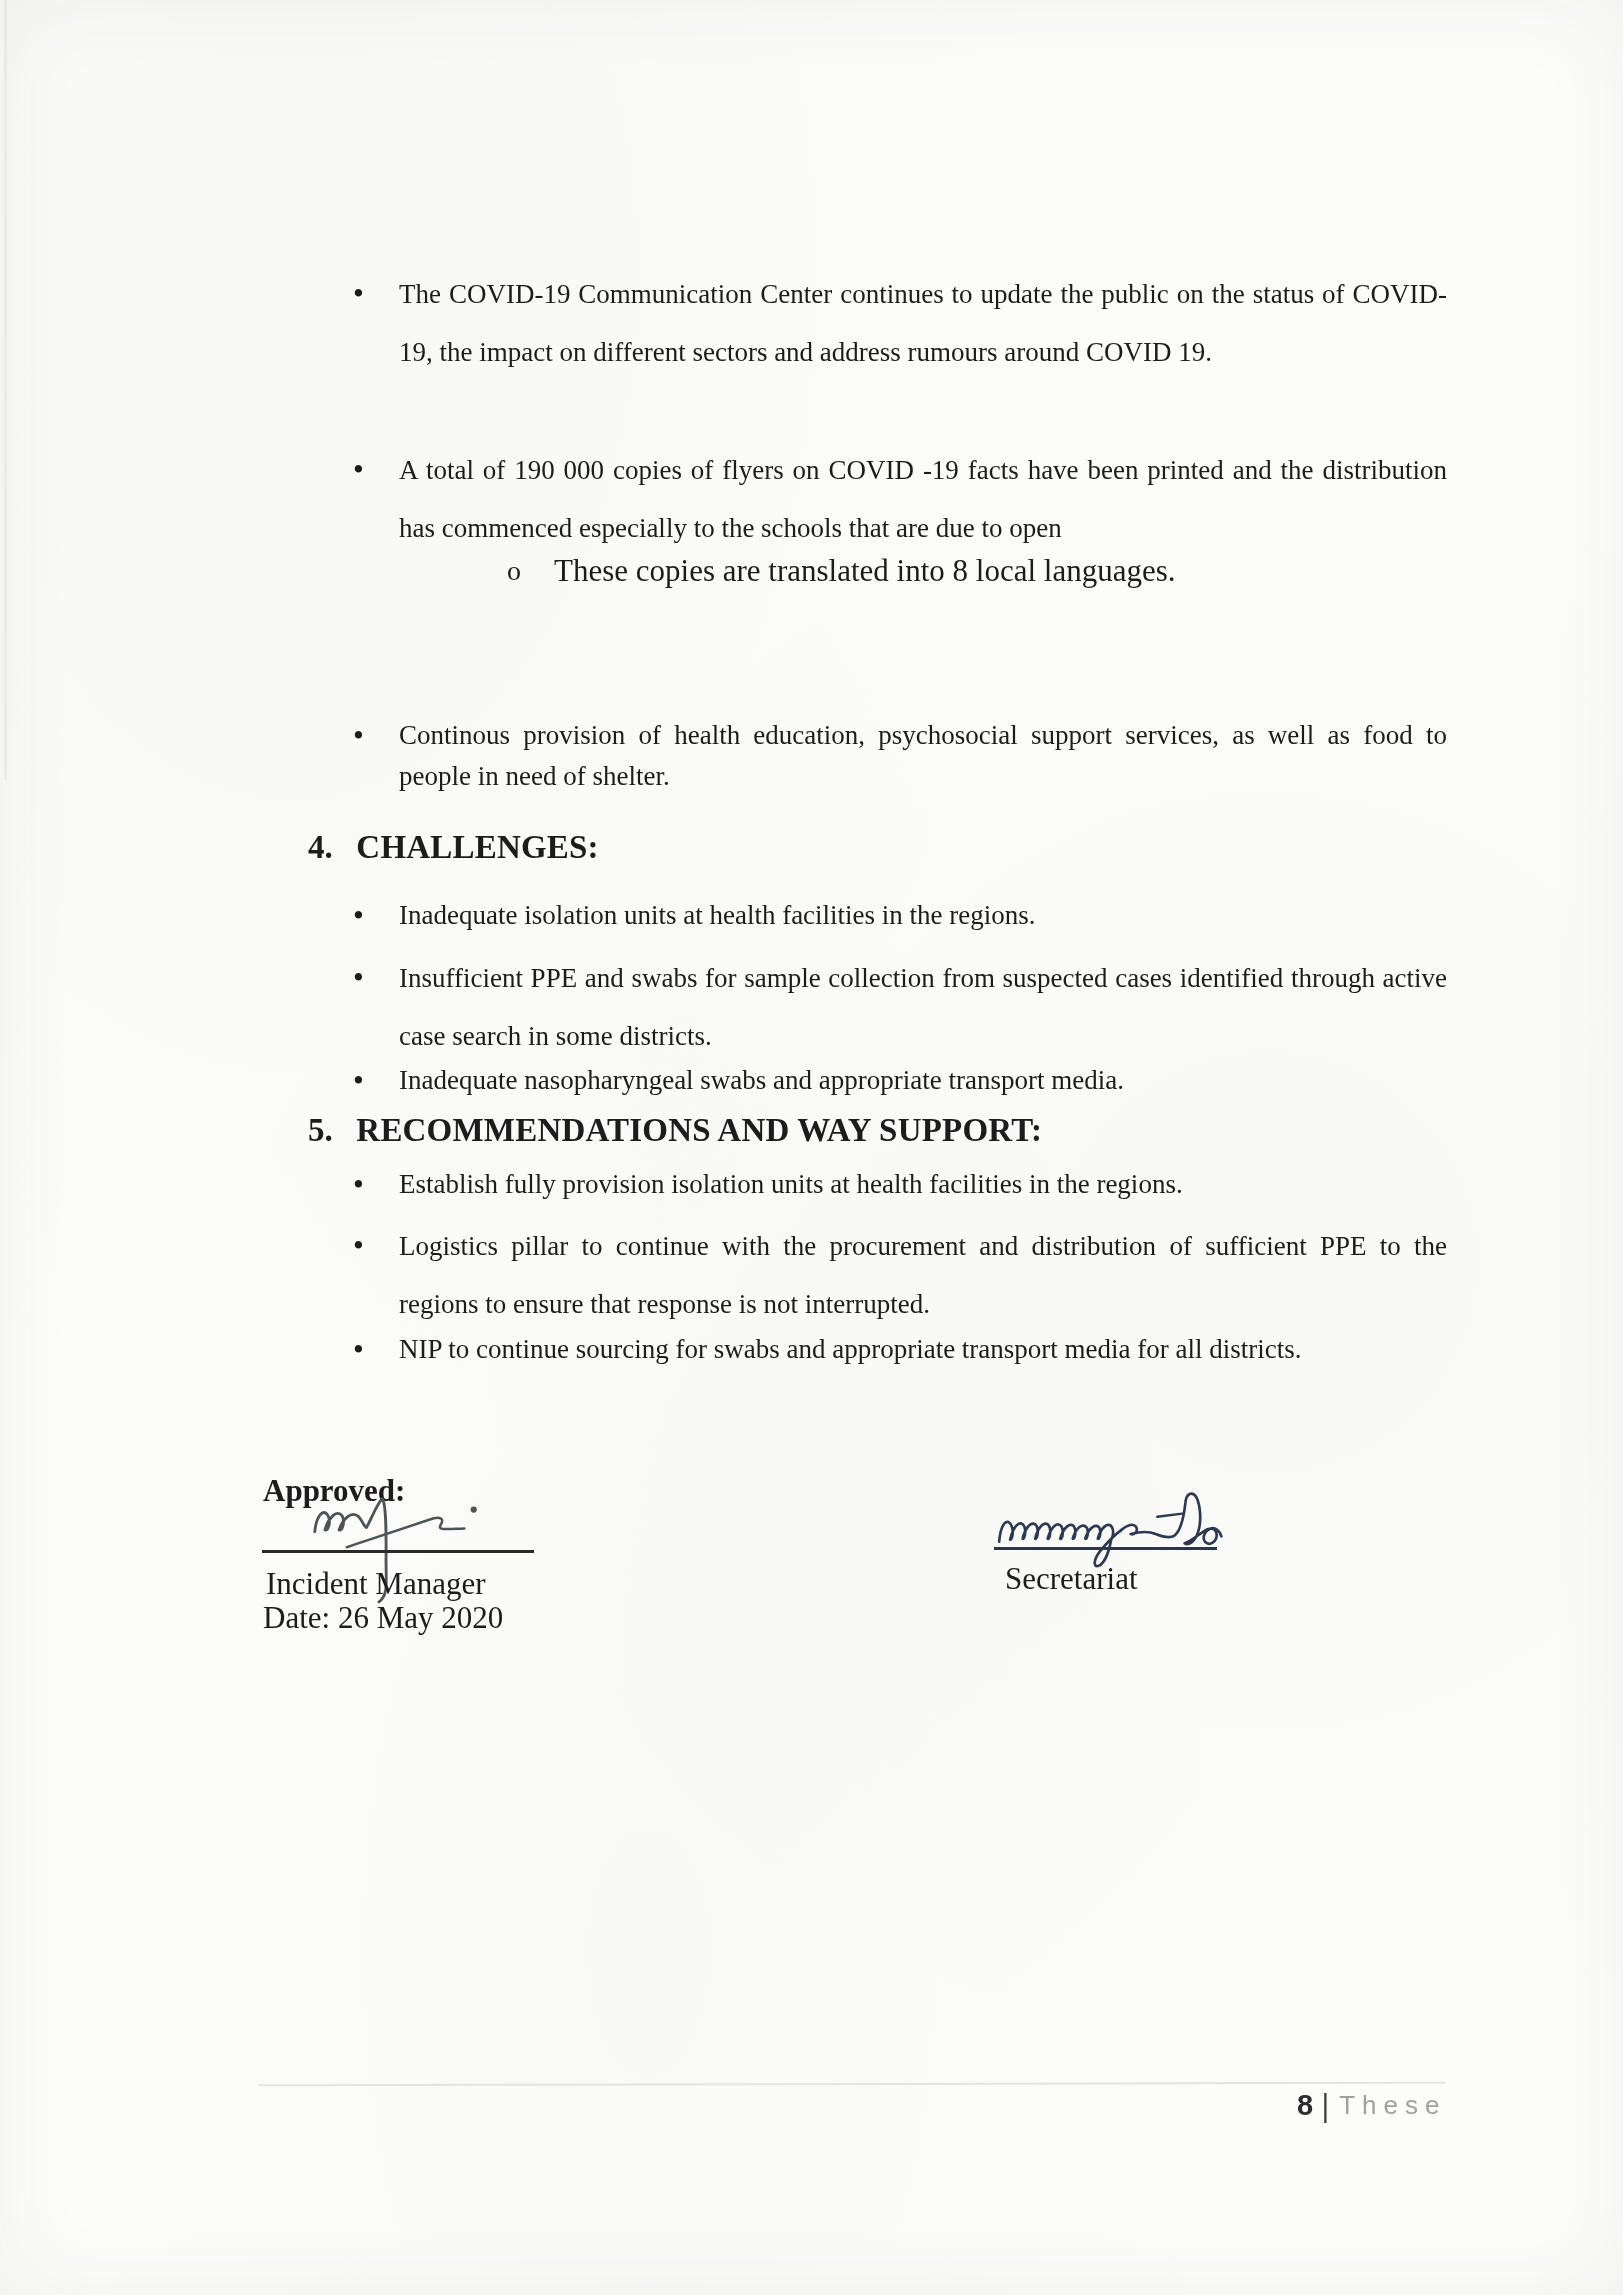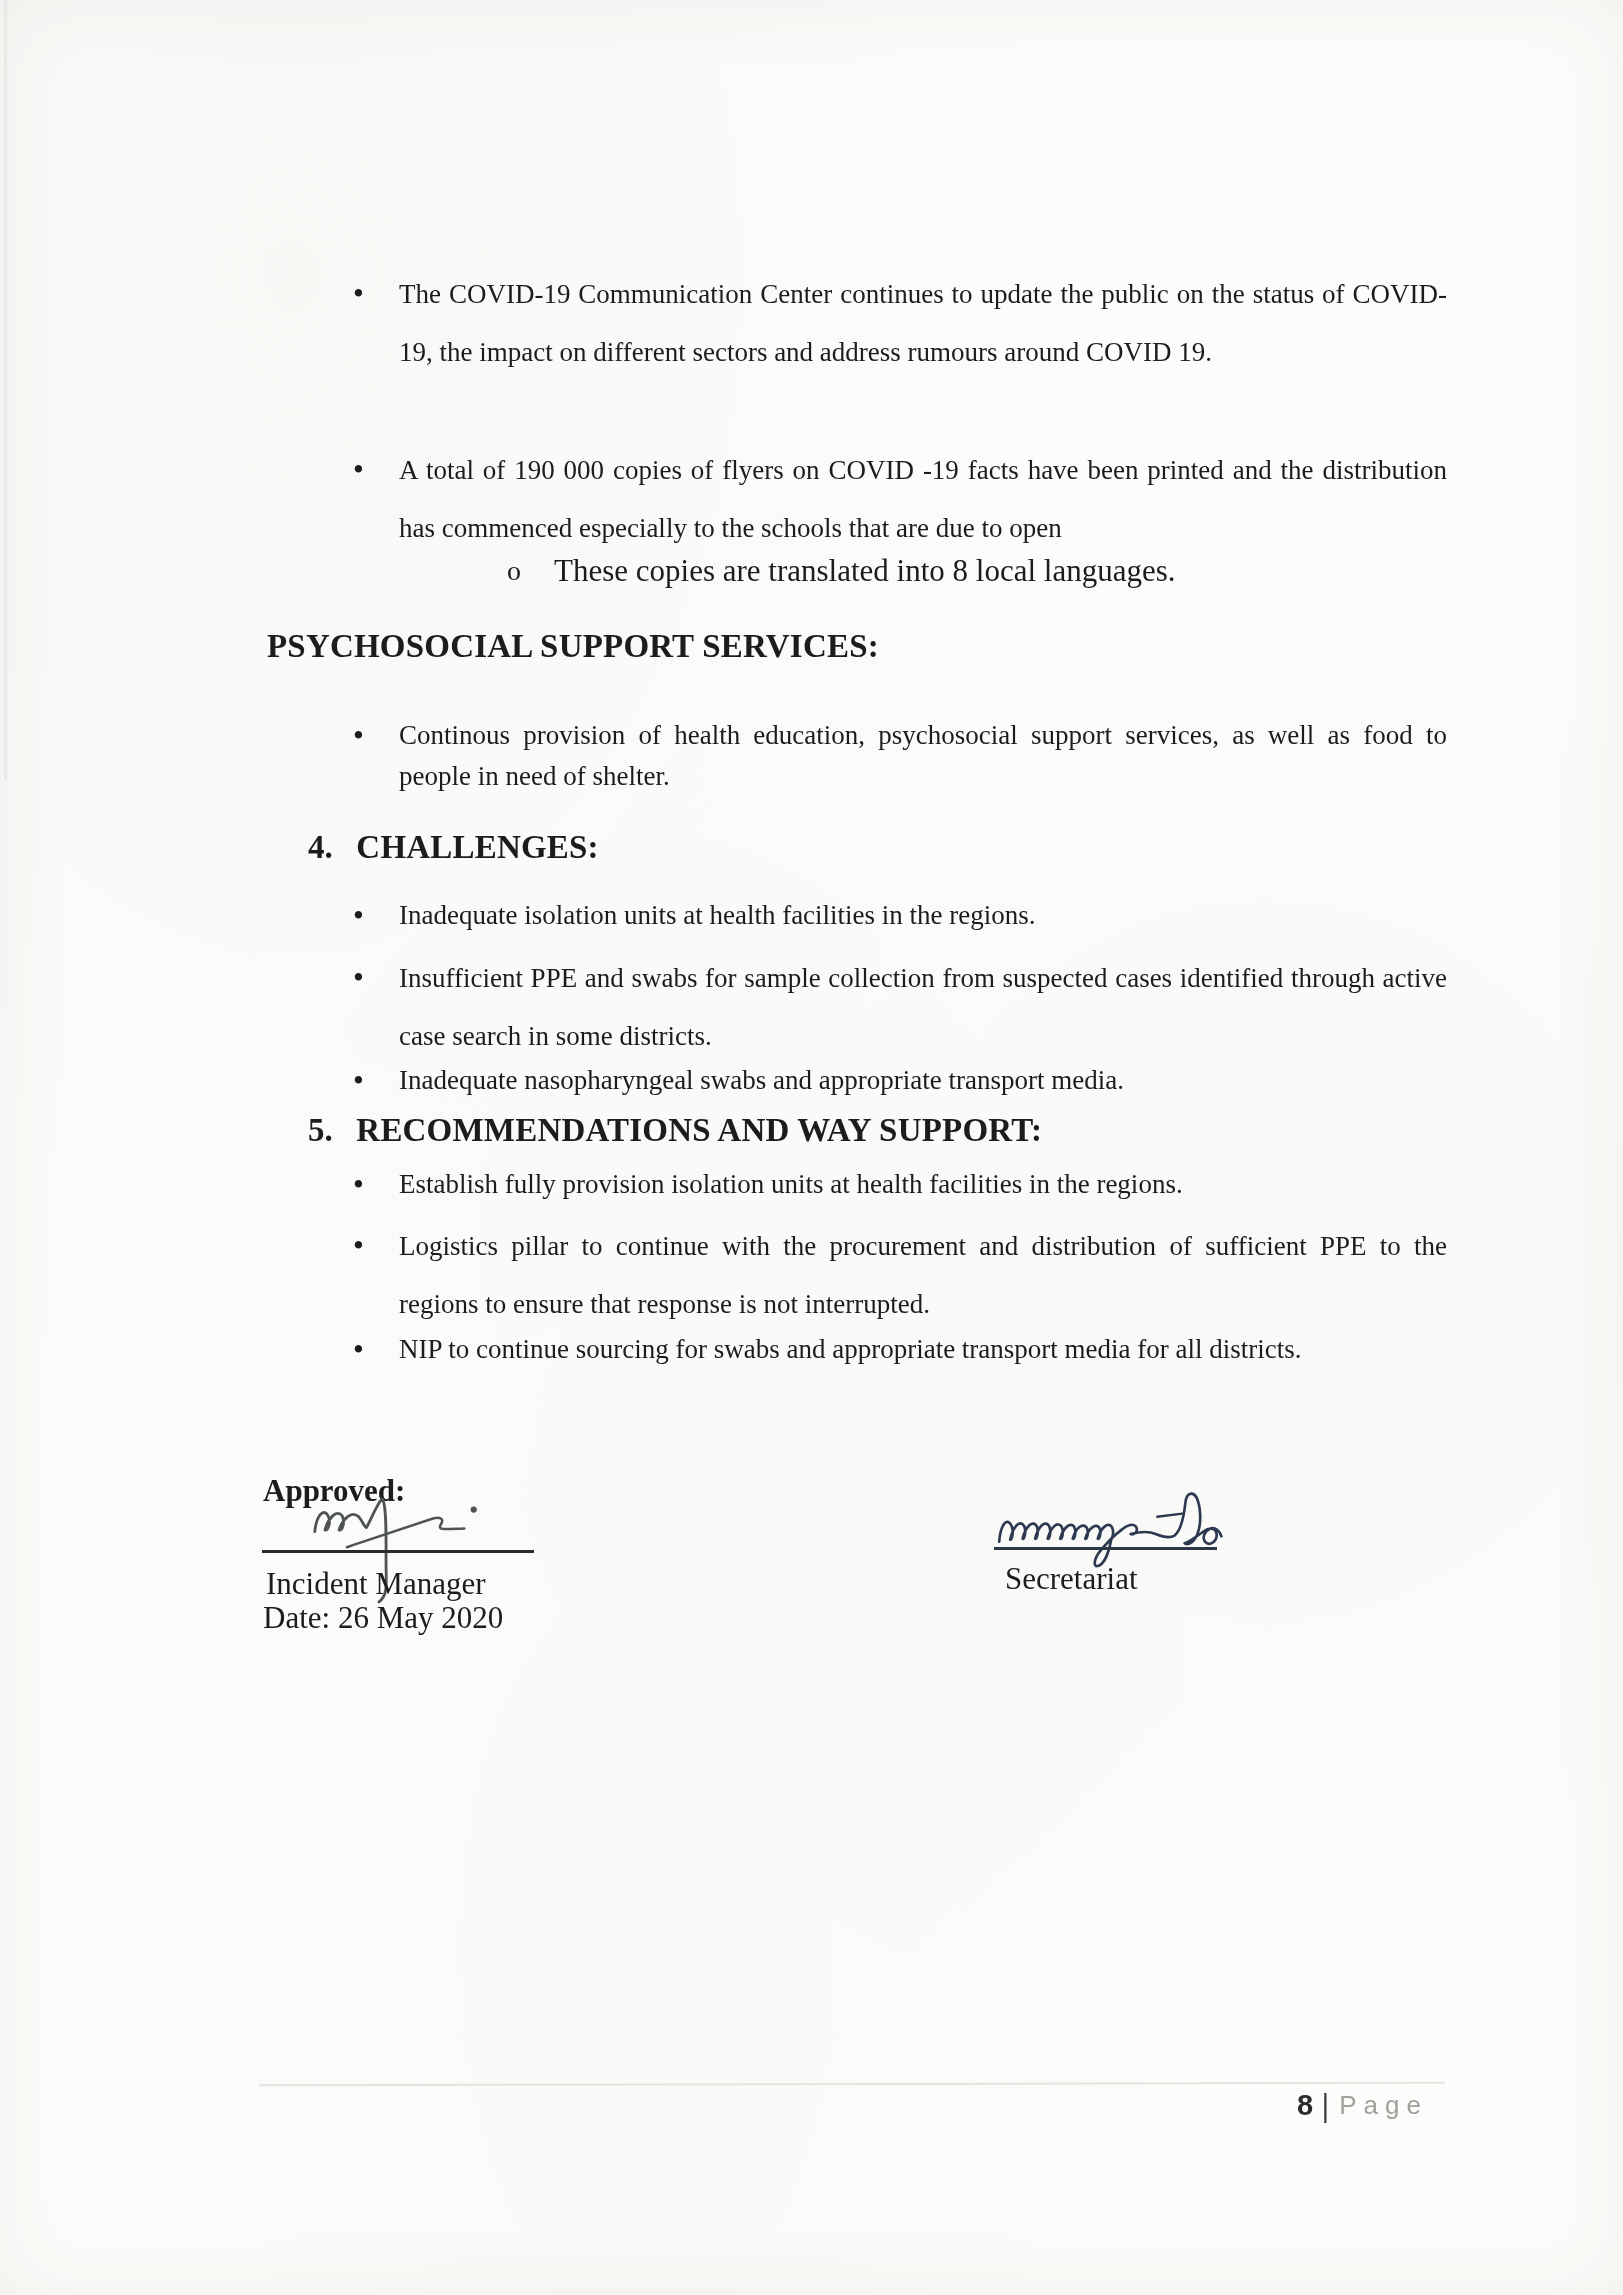--- a/index.html
+++ b/index.html
@@ -69,21 +69,20 @@
   <div class="abs bullet" style="left:353px; top:441px;">
     <span class="glyph double">•</span>
     <span class="btext double just">A total of 190 000 copies of flyers on COVID -19 facts have been printed and the distribution has commenced especially to the schools that are due to open</span>
   </div>
 
   <div class="abs bullet" style="left:507px; top:550px;">
     <span class="subglyph single">o</span>
     <span class="subtext single">These copies are translated into 8 local languages.</span>
   </div>
 
-  <h1 class="abs heading" style="left:267px; top:628px;">PSYCHOSOCIAL SUPPORT SERVICES:</h1>
 
   <div class="abs bullet" style="left:353px; top:715px;">
     <span class="glyph single">•</span>
     <span class="btext single just">Continous provision of health education, psychosocial support services, as well as food to people in need of shelter.</span>
   </div>
 
   <div class="abs num-heading" style="left:308px; top:829px;">
     <span class="num">4.</span>
     <span class="heading">CHALLENGES:</span>
   </div>
@@ -141,17 +140,17 @@
     <path stroke="#2d3950" stroke-width="3" d="M 216,38 L 248,34"></path>
   </svg>
   <div class="abs sig-rule-right"></div>
 
   <div class="abs body-line" style="left:1005px; top:1561px;">Secretariat</div>
 
   <div class="abs footer-rule"></div>
   <div class="abs footer">
     <span class="fnum">8</span>
     <span class="fbar">|</span>
-    <span class="flabel">Page</span>
+    <span class="flabel">These</span>
   </div>
 
 </div>
 
 
 </body></html>

